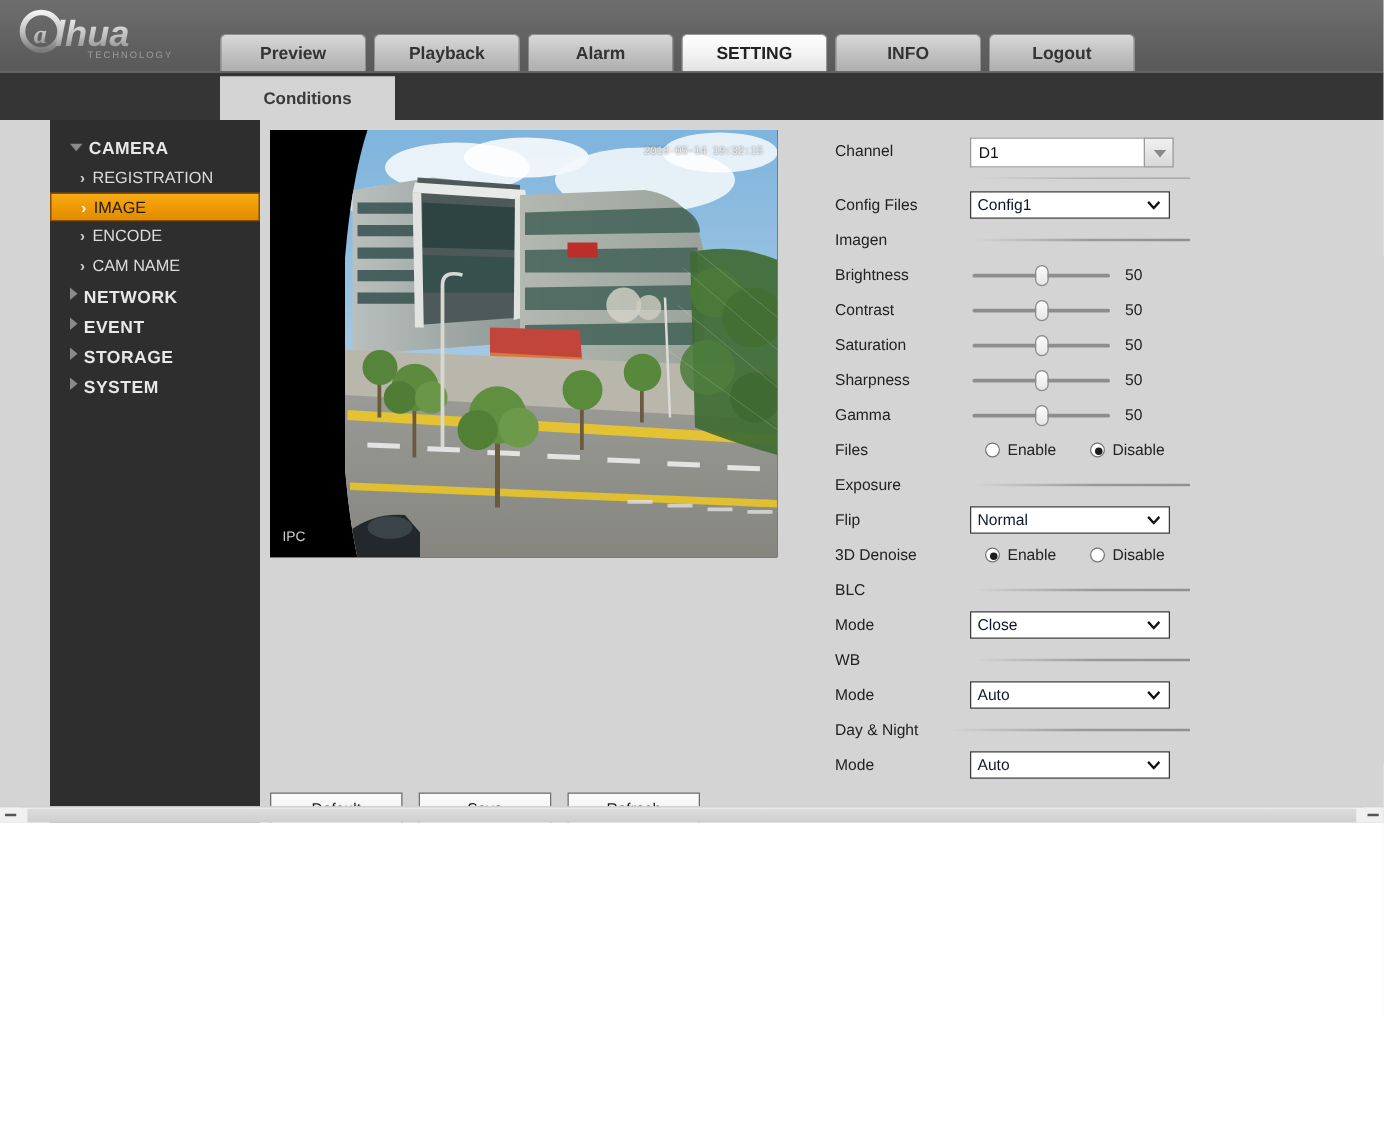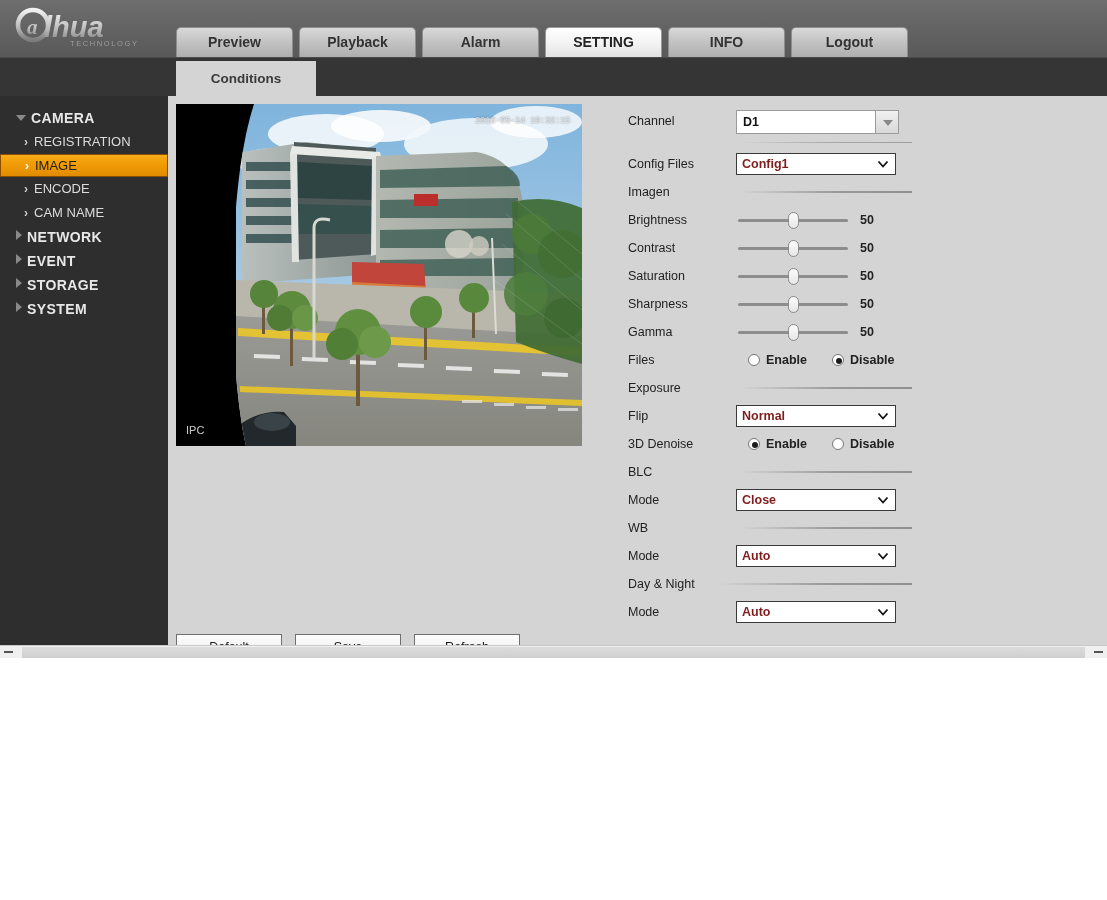--- a/index.html
+++ b/index.html
@@ -90,20 +90,21 @@
     display: flex;
     height: 562px;
   }
 
   
   .sidebar {
     width: 168px;
     background: #2e2e2e;
     flex: 0 0 168px;
     padding-top: 10px;
+    margin-left: 40px;
   }
   .menu-top {
     position: relative;
     height: 24px;
     line-height: 24px;
     padding-left: 16px;
     font-size: 14px;
     font-weight: bold;
     color: #e8e8e8;
     letter-spacing: 0.4px;
@@ -225,21 +226,21 @@
     height: 28px;
   }
   .row-label {
     position: absolute;
     left: 0; top: 0;
     line-height: 28px;
     font-size: 12.5px;
     color: #222222;
     white-space: nowrap;
   }
-  .ctl { position: absolute; left: 108px; top: 0; font-weight: bold; }
+  .ctl { position: absolute; left: 108px; top: 0; }
 
   
   .sec-rule {
     position: absolute;
     left: 112px;
     top: 13px;
     width: 172px;
     height: 2px;
     background: linear-gradient(90deg, rgba(160,160,160,0) 0%, #9a9a9a 55%, #8f8f8f 100%);
   }
@@ -285,21 +286,21 @@
   .select {
     position: relative;
     width: 160px;
     height: 22px;
     margin-top: 3px;
     background: #ffffff;
     border: 1px solid #3a3a3a;
     font-size: 12.5px;
     line-height: 20px;
     padding-left: 5px;
-    color: #7f1d1d;
+    color: #0f172a;
     cursor: pointer;
     user-select: none;
     overflow: hidden;
     white-space: nowrap;
   }
   .select .chev {
     position: absolute;
     right: 6px; top: 4px;
     width: 12px; height: 12px;
   }

